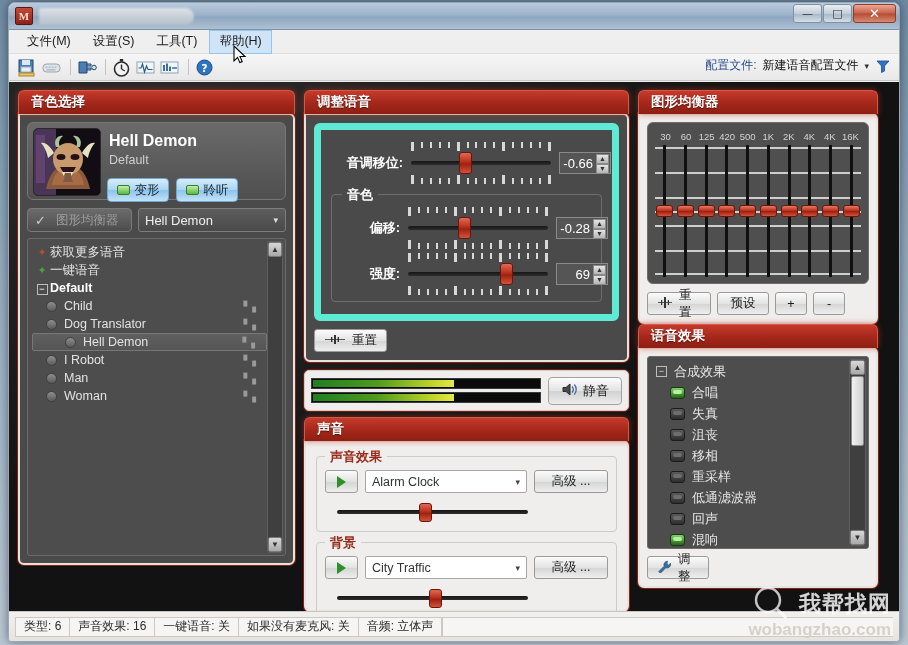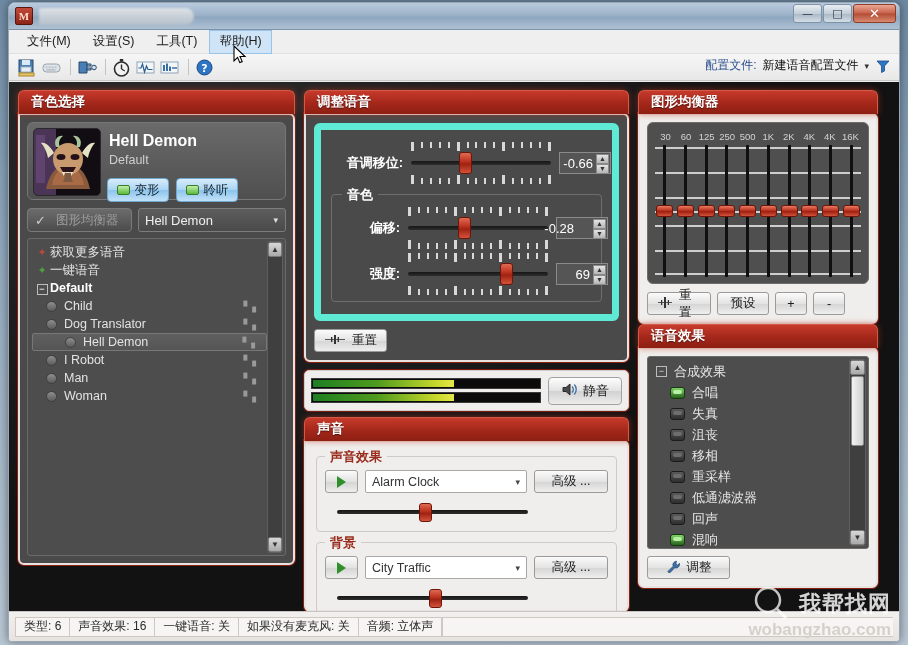--- a/index.html
+++ b/index.html
@@ -616,21 +616,21 @@
                         <i class="tick"></i>
                         <i class="tick maj"></i>
                         <i class="tick"></i>
                         <i class="tick"></i>
                         <i class="tick"></i>
                         <i class="tick"></i>
                         <i class="tick maj"></i>
                     </div>
                   </div>
                   <div class="spin">
-                    <span style="margin-right:31px">-0.28</span>
+                    <span style="margin-right:15px">-0.28</span>
                     <div class="ar">
                         <div>▲</div>
                         <div>▼</div>
                       </div>
                   </div>
                 </div>
 
                 <div class="srow" style="margin-bottom:0">
                   <span class="slab" style="width:62px">强度:</span>
                   <div class="slider">
@@ -772,21 +772,21 @@
       <div class="col-right">
 
         <div class="panel">
           <div class="panel-head">图形均衡器</div>
           <div class="panel-body" style="padding:7px; background:#efeeec">
             <div class="eqbox">
               <div class="eqlabels" id="eqLabels">
                   <span>30</span>
                   <span>60</span>
                   <span>125</span>
-                  <span>250</span>
+                  <span>420</span>
                   <span>500</span>
                   <span>1K</span>
                   <span>2K</span>
                   <span>4K</span>
                   <span>4K</span>
                   <span>16K</span>
                 </div>
               <div class="eqgrid">
                 <div class="eqline" style="top:2px"></div>
                 <div class="eqline" style="top:27px"></div>
@@ -907,21 +907,21 @@
                   </div>
                 </div>
               <div class="vscroll" style="width:17px">
                 <div class="vsb-btn">▲</div>
                 <div style="position:absolute; left:1px; right:1px; top:16px; height:70px;
                      background:linear-gradient(90deg,#f2f2f2,#cfcfcf); border:1px solid #8a8a8a; border-radius:2px;"></div>
                 <div class="vsb-btn bot">▼</div>
               </div>
             </div>
             <div style="margin-top:7px">
-              <div class="btn-grey" style="width:83px">
+              <div class="btn-grey" style="width:62px">
                 <span>
                   <svg width="15" height="13" viewBox="0 0 15 13">
                       <path d="M10.5 1.2a3.6 3.6 0 00-3.3 5L1.8 11.6l1.6 1.6 5.4-5.4a3.6 3.6 0 004.6-4.5L11.6 5.2 9.9 3.5z" fill="#3d6fa5" stroke="#24486e" stroke-width=".7"></path>
                     </svg>
                 </span>
                 <span>调整</span>
               </div>
             </div>
           </div>
         </div>

